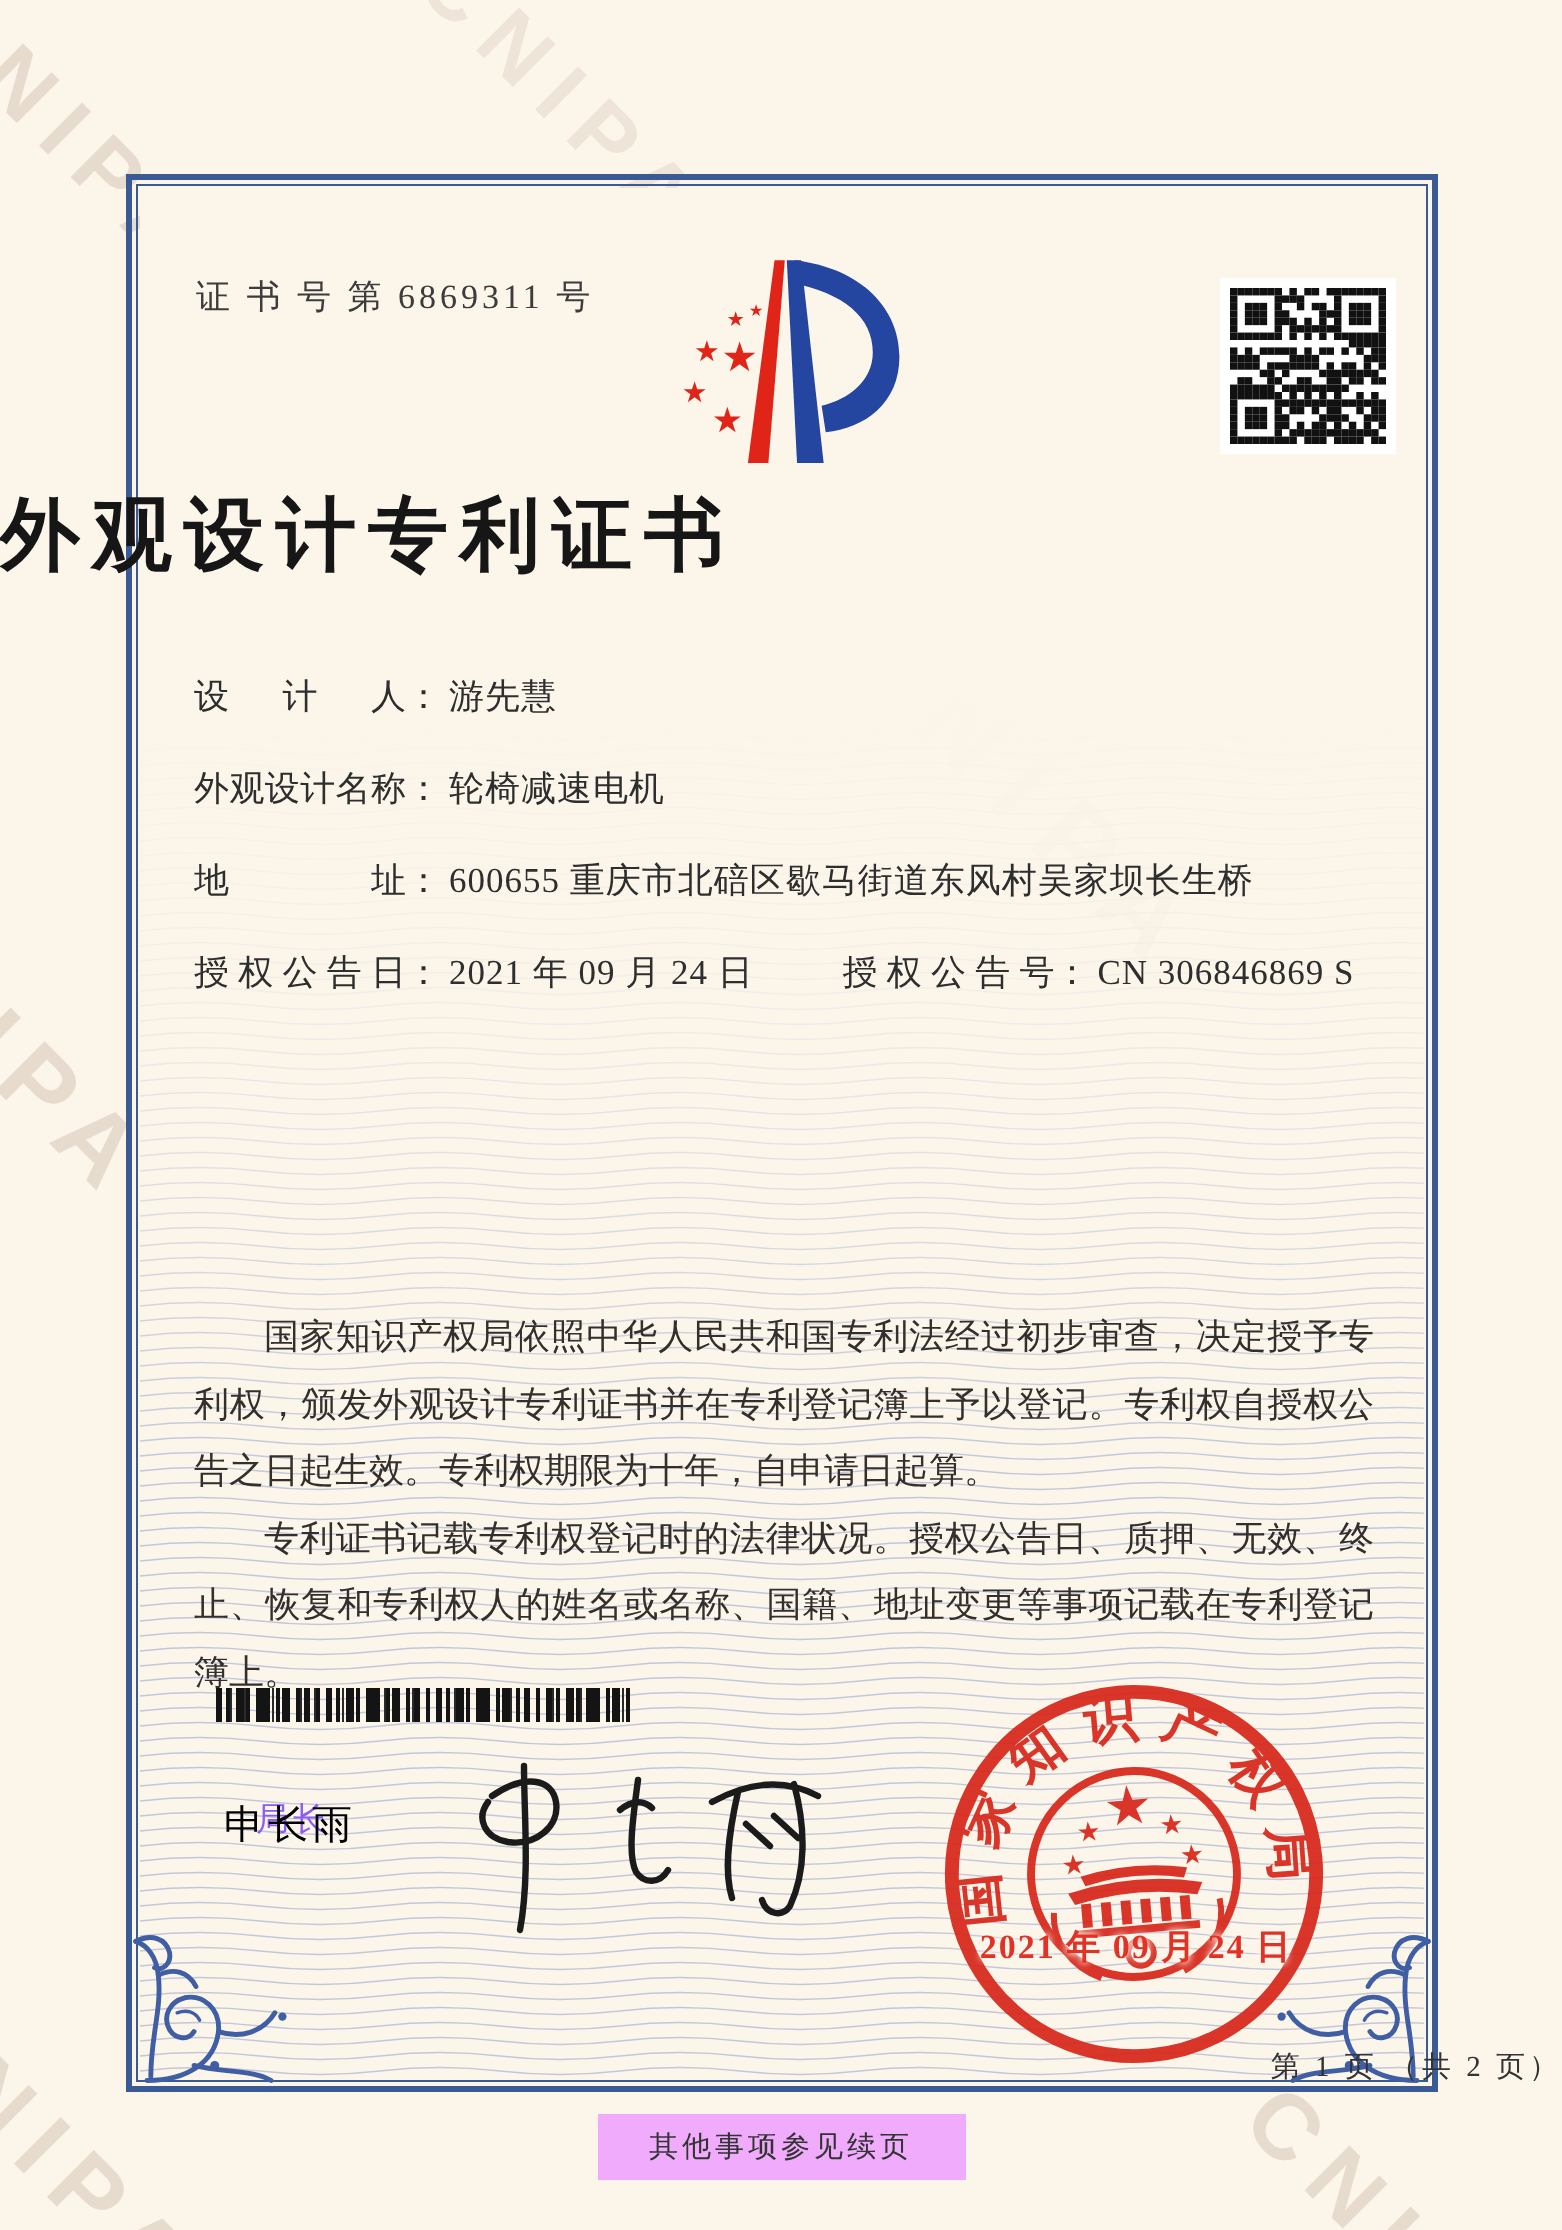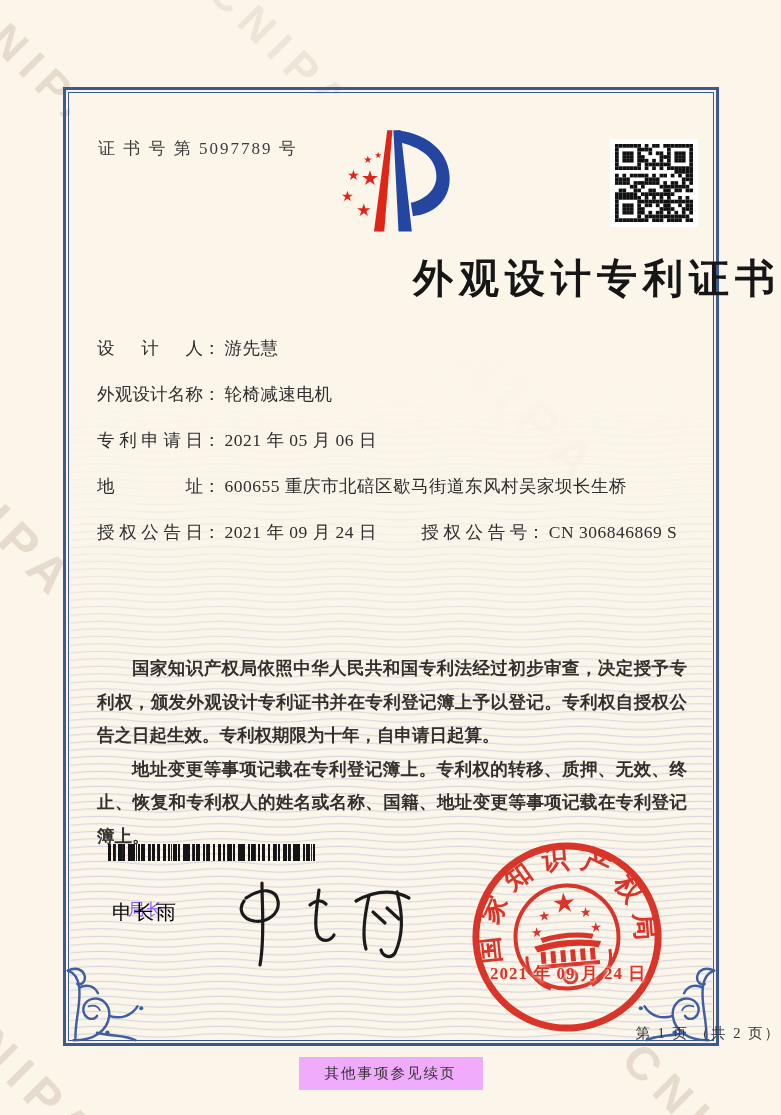--- a/index.html
+++ b/index.html
@@ -29,35 +29,35 @@
   .flourish{position:absolute;z-index:3;width:94px;height:94px;}
   .flourish svg{width:100%;height:100%;}
   .flourish.fl-left{left:66px;top:950px;}
   .flourish.fl-right{left:622px;top:950px;transform:scaleX(-1);}
 
   
   .cert-no{position:absolute;z-index:4;left:98px;top:137px;font-size:17px;letter-spacing:2px;color:#3c3c3c;}
   .logo{position:absolute;z-index:4;left:333px;top:124px;width:128px;height:114px;}
   .qr{position:absolute;z-index:4;left:610px;top:139px;width:88px;height:88px;background:#fff;padding:5px;box-sizing:border-box;}
   .qr svg{display:block;width:100%;height:100%;}
-  .title{position:absolute;z-index:4;left:0;right:0;top:240px;text-align:right;
-         font-size:40px;font-weight:700;letter-spacing:6px;color:#161616;margin-top:11px;}
+  .title{position:absolute;z-index:4;left:0;right:0;top:240px;text-align:left;
+         font-size:40px;font-weight:700;letter-spacing:6px;color:#161616;}
 
   
   .fields{position:absolute;z-index:4;left:97px;top:339px;width:590px;}
   .frow{height:19px;line-height:19px;margin-bottom:27px;font-size:17.5px;color:#2e2e2e;white-space:nowrap;}
   .flabel{display:inline-block;width:106px;text-align:justify;text-align-last:justify;vertical-align:top;}
   .fcolon{display:inline-block;margin-right:4px;}
   .fvalue{letter-spacing:.5px;}
   .frow.double .pair2{margin-left:40px;}
 
   
   .paras{position:absolute;z-index:4;left:97px;top:652px;width:590px;font-size:17.5px;
          line-height:33.5px;color:#332f2c;text-align:justify;}
-  .paras p{margin:0;text-indent:2em;font-weight:bold;}
+  .paras p{margin:0;text-indent:2em;}
 
   
   .barcode{position:absolute;z-index:4;left:108px;top:844px;width:208px;height:17px;
      background:
        repeating-linear-gradient(90deg,#141414 0 2px,transparent 2px 5px),
        repeating-linear-gradient(90deg,#141414 0 3px,transparent 3px 11px),
        repeating-linear-gradient(90deg,#2a2a2a 0 1px,transparent 1px 7px);}
   .sig-title{position:absolute;z-index:4;left:128px;top:899px;font-size:16.5px;color:#8b5cf6;
              font-family:Liberation Sans, sans-serif;letter-spacing:2px;}
   .sig-name{position:absolute;z-index:4;left:112px;top:899px;font-size:20px;color:#000000;
@@ -124,21 +124,21 @@
       <path d="M2,22 C10,18 18,20 20,28 C21,34 16,38 12,36"></path>
       <path d="M14,40 C22,36 30,38 34,46"></path>
       <path d="M46,70 C58,74 70,70 76,60"></path>
       <path d="M33,88 C48,92 64,90 74,96"></path>
       <path d="M24,60 C30,58 34,60 36,64" stroke-width="1.8"></path>
       <circle cx="44" cy="88" r="2.4" fill="#3f5ea3" stroke="none"></circle>
       <circle cx="80" cy="62" r="2.2" fill="#3f5ea3" stroke="none"></circle>
     </svg>
   </div>
 
-  <div class="cert-no">证 书 号 第 5097789 号</div>
+  <div class="cert-no">证 书 号 第 6869311 号</div>
 
   <div class="logo">
     <svg viewBox="0 0 125 110" xmlns="http://www.w3.org/2000/svg">
       <polygon points="53,6 58,6 50,105 40,105" fill="#e02418"></polygon>
       <polygon points="59,6 66,6 77,105 64,105" fill="#2446a0"></polygon>
       <path d="M63,6 C96,10 114,30 114,53 C114,76 97,88 78,90 L76,77 C89,74 101,65 101,51 C101,34 87,22 61,17 Z" fill="#2446a0"></path>
       <g fill="#e02418" font-family="'DejaVu Sans',sans-serif">
         <text x="36" y="60" font-size="20" text-anchor="middle">★</text>
         <text x="20" y="55" font-size="14" text-anchor="middle">★</text>
         <text x="14" y="75" font-size="14" text-anchor="middle">★</text>
@@ -433,34 +433,31 @@
   <div class="title">外观设计专利证书</div>
 
   <div class="fields">
     <div class="frow">
       <span class="flabel">设计人</span><span class="fcolon">：</span><span class="fvalue">游先慧</span>
     </div>
     <div class="frow">
       <span class="flabel">外观设计名称</span><span class="fcolon">：</span><span class="fvalue">轮椅减速电机</span>
     </div>
     <div class="frow">
-      <span class="flabel">专利申请日</span><span class="fcolon">：</span><span class="fvalue">2021 年 05 月 06 日</span>
-    </div>
-    <div class="frow">
       <span class="flabel">地址</span><span class="fcolon">：</span><span class="fvalue">600655 重庆市北碚区歇马街道东风村吴家坝长生桥</span>
     </div>
     <div class="frow double">
       <span><span class="flabel">授权公告日</span><span class="fcolon">：</span><span class="fvalue">2021 年 09 月 24 日</span></span>
       <span class="pair2"><span class="flabel">授权公告号</span><span class="fcolon">：</span><span class="fvalue">CN 306846869 S</span></span>
     </div>
   </div>
 
   <div class="paras">
     <p>国家知识产权局依照中华人民共和国专利法经过初步审查，决定授予专利权，颁发外观设计专利证书并在专利登记簿上予以登记。专利权自授权公告之日起生效。专利权期限为十年，自申请日起算。</p>
-    <p>地址变更等事项记载在专利登记簿上。专利权的转移、质押、无效、终止、恢复和专利权人的姓名或名称、国籍、地址变更等事项记载在专利登记簿上。</p>
+    <p>专利证书记载专利权登记时的法律状况。授权公告日、质押、无效、终止、恢复和专利权人的姓名或名称、国籍、地址变更等事项记载在专利登记簿上。</p>
   </div>
 
   <div class="barcode"></div>
 
   <div class="sig-title">局长</div>
   <div class="sig-name">申长雨</div>
   <div class="sig-script">
     <svg viewBox="0 0 212 92" xmlns="http://www.w3.org/2000/svg" fill="none" stroke="#1b1b1b" stroke-width="3.2" stroke-linecap="round">
       <path d="M28,20 C44,9 58,11 60,23 C62,35 50,45 36,43 C24,41 20,31 26,23"></path>
       <path d="M44,5 C44,30 47,60 42,87"></path>

